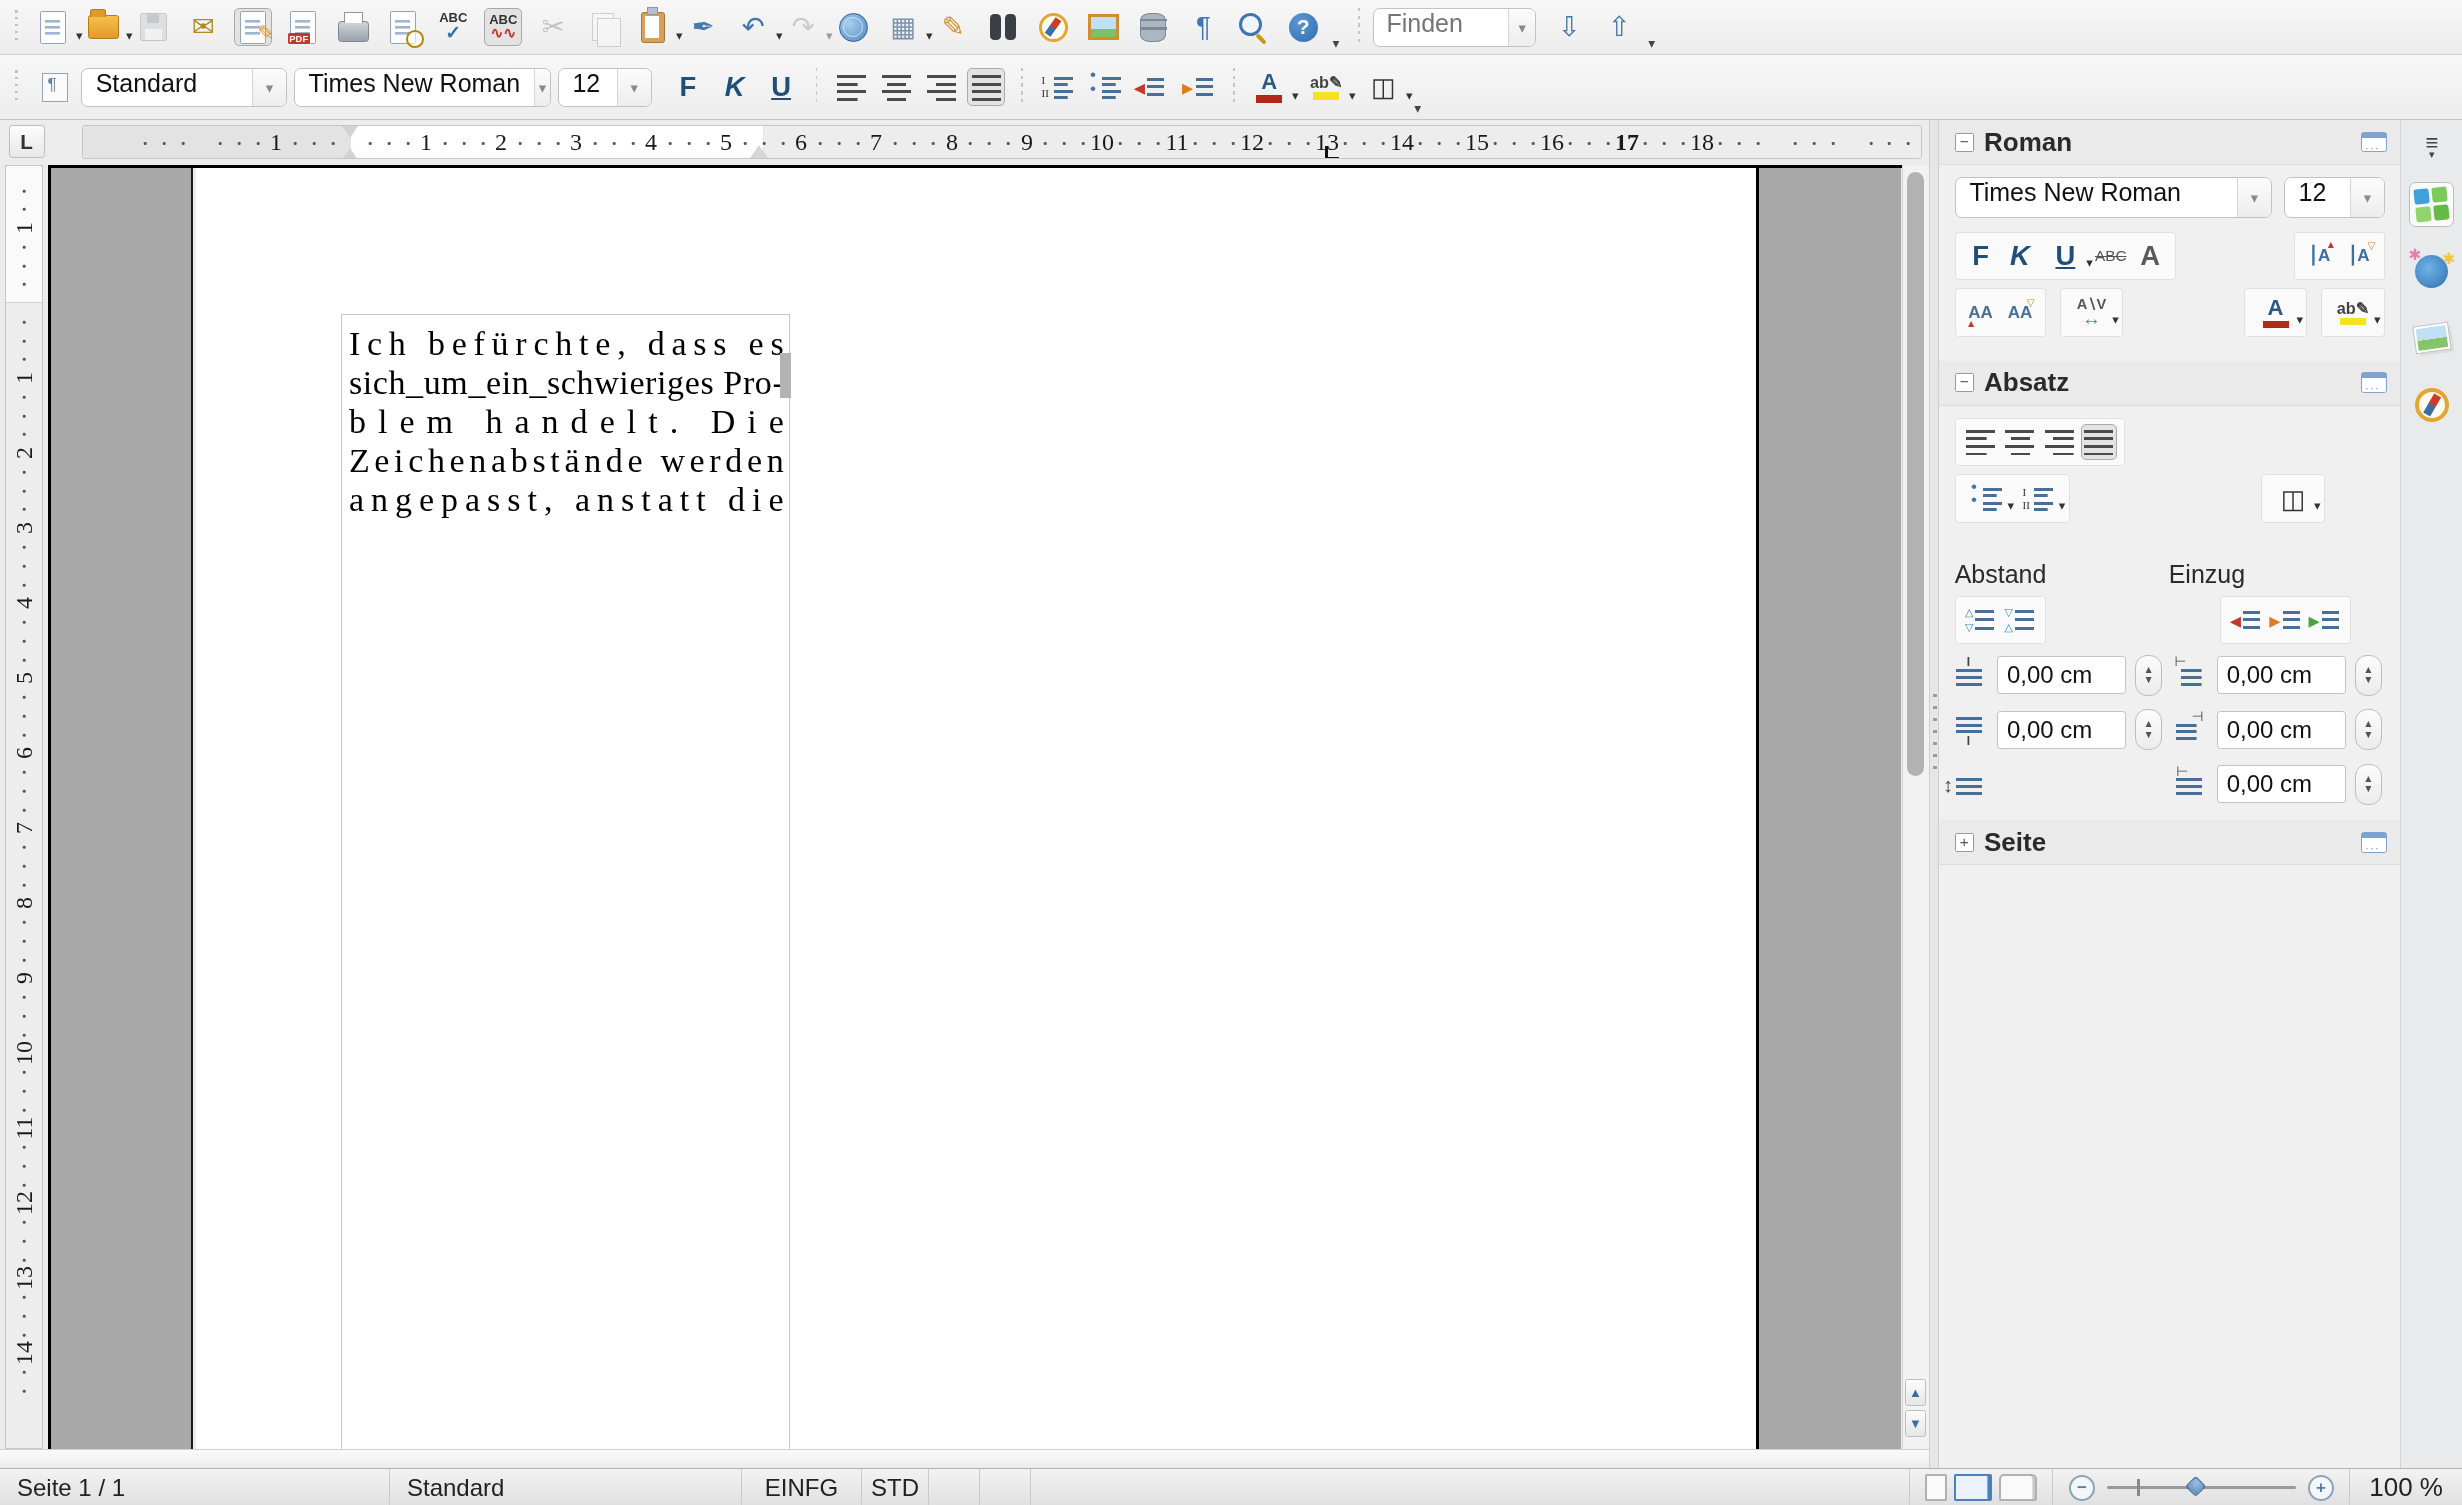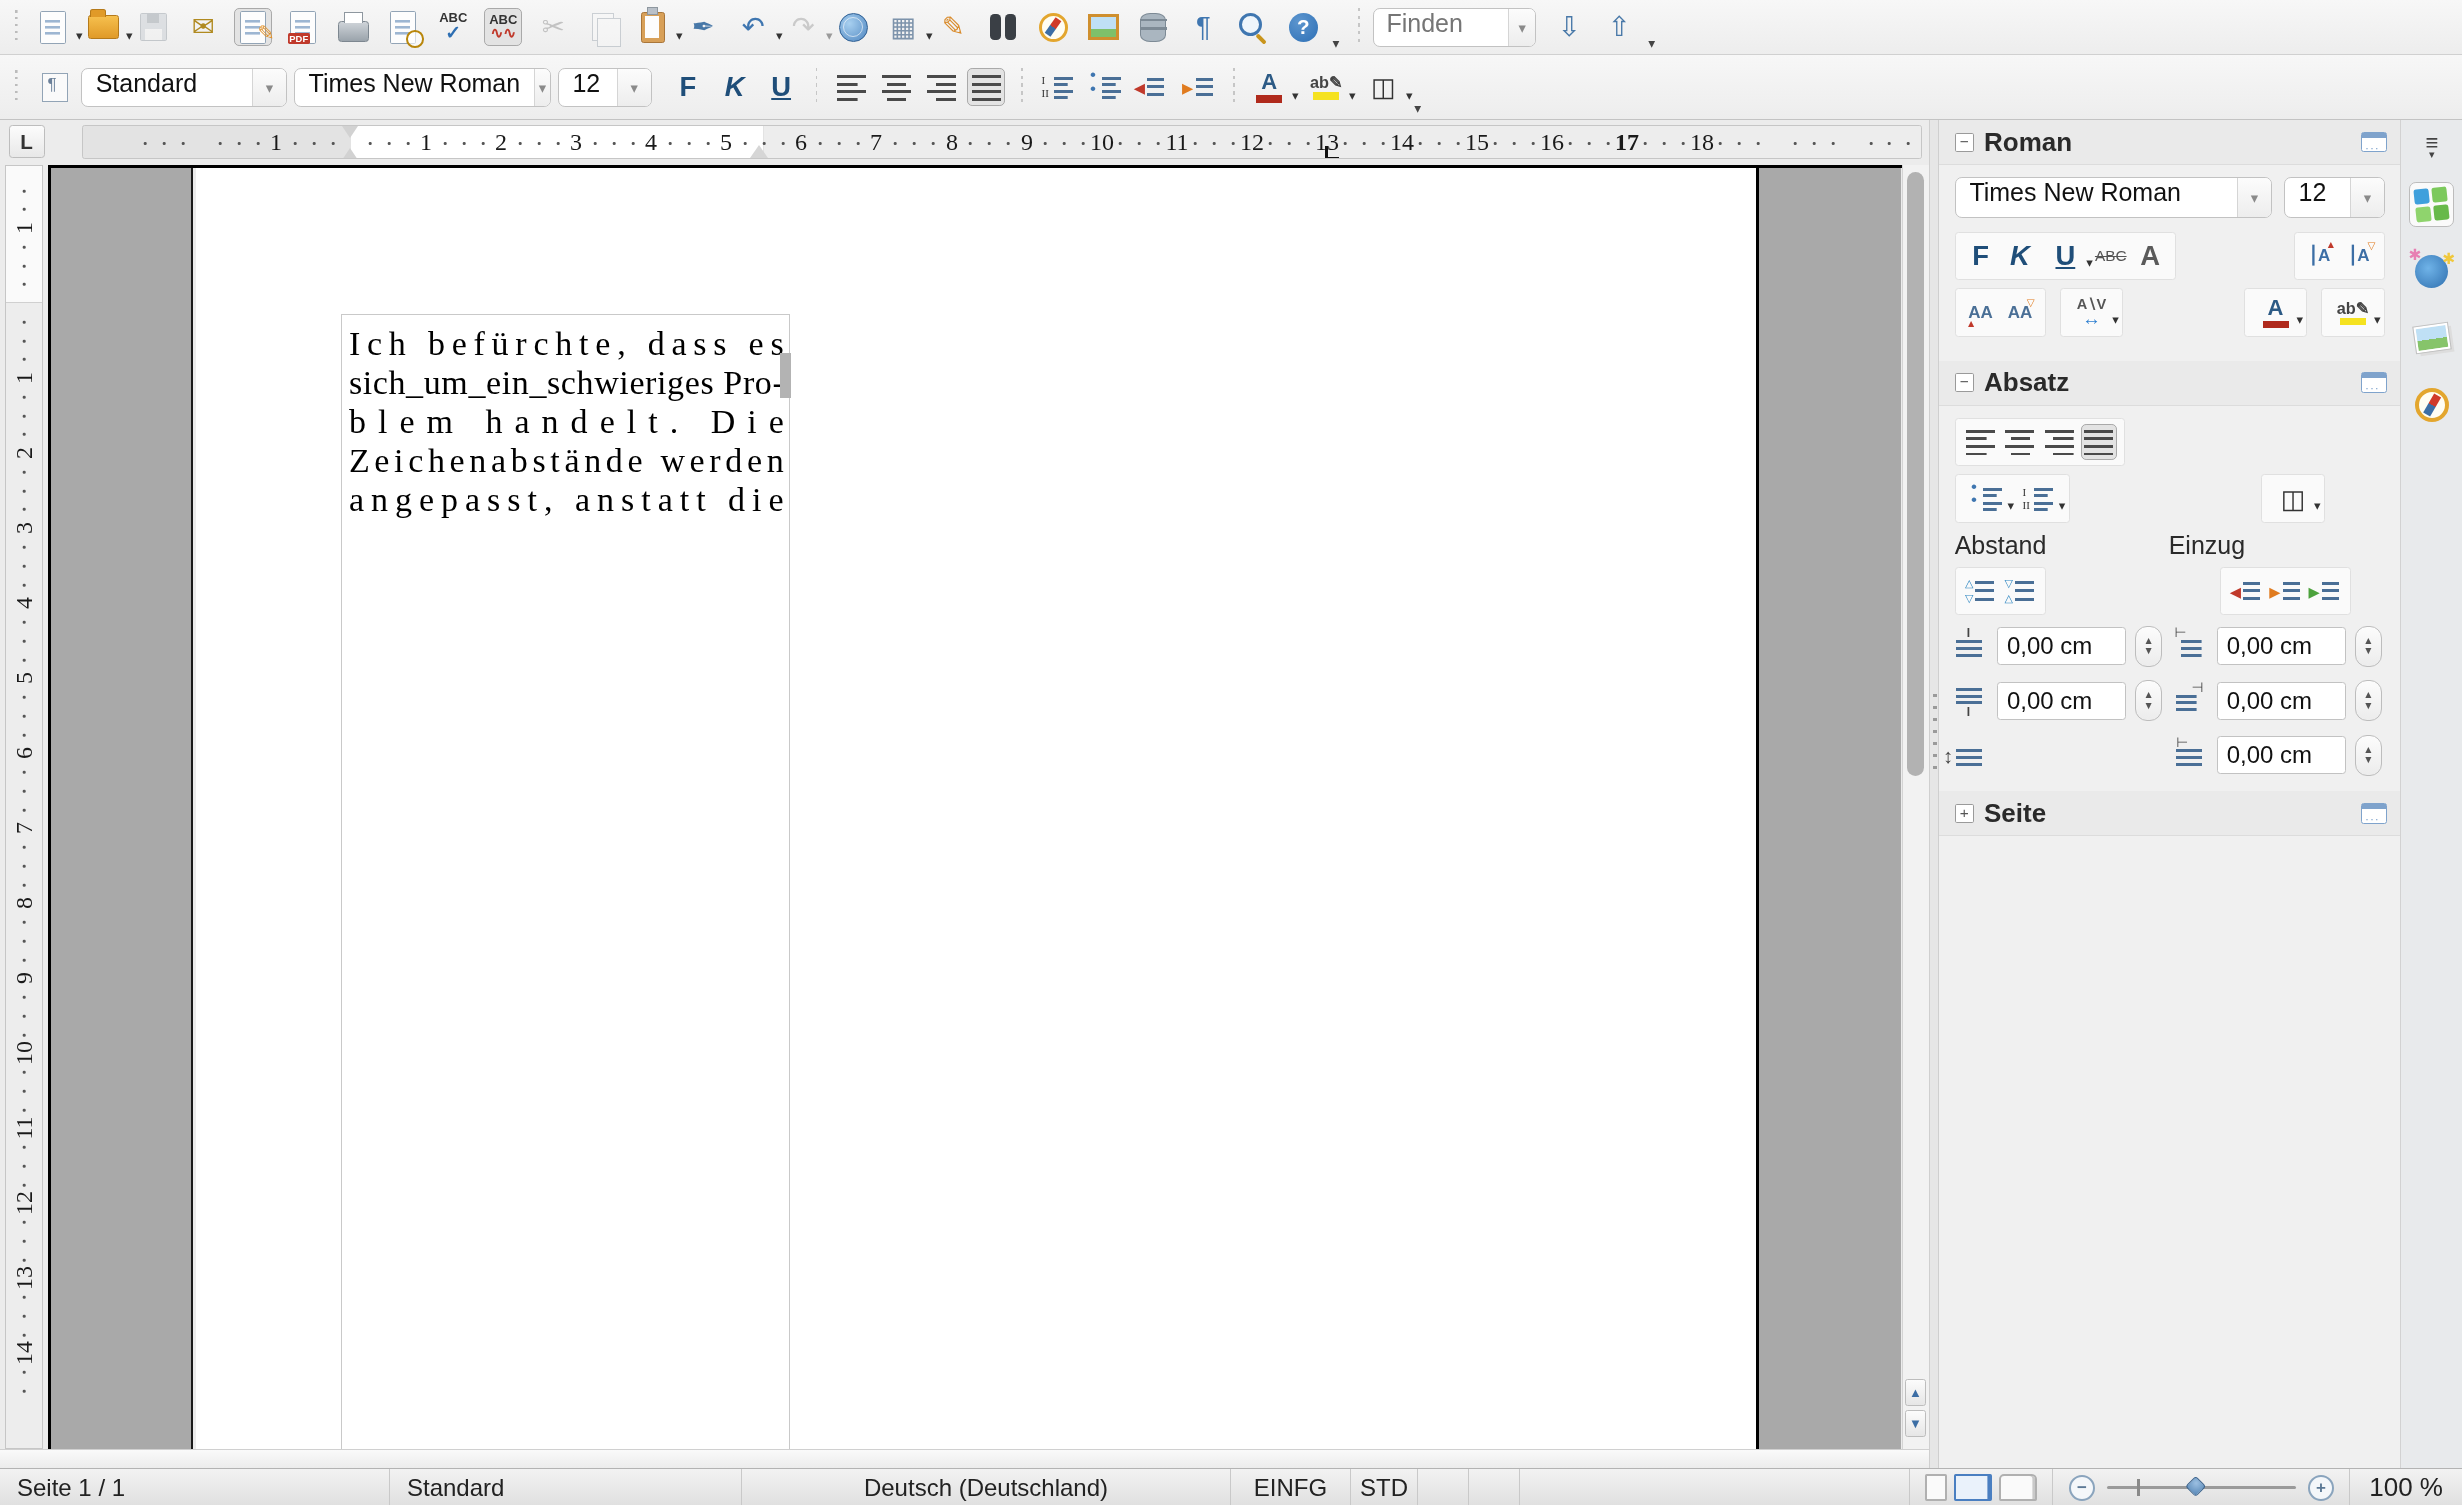--- a/index.html
+++ b/index.html
@@ -191,21 +191,21 @@
   .fontrow { display:flex; gap:12px; margin-bottom:13.7px; }
   .fontrow .combo { flex:1; height:41px; }
   .fontrow .szcombo { width:101px; flex:0 0 101px; }
   .btnrow { display:flex; gap:13.7px; align-items:flex-start; margin-bottom:8.6px; }
   .btngroup { background:#fafafa; border:0.9px solid #e0e0e0; border-radius:3.4px; padding:5.1px 6.9px; display:flex; gap:3.4px; }
   .btngroup .tbtn { width:36px; height:36px; }
   .btngroup .tbtn .dd { right:-3.4px; }
   .btngroup .tbtn.wdd { width:48px; }
   .spacer { flex:1; }
   .collabels { display:flex; margin:3.4px 0 6.9px 0; }
-  .collabels .cl { font-size:25px; color:#2a2a2a; }
+  .collabels .cl { font-size:25px; color:#2a2a2a;margin-top:29px; }
   .collabels .cl1 { width:214px; }
   .spingrid { display:grid; grid-template-columns: 34px 129px 31px 34px 129px 31px; gap:13.7px 8.6px; align-items:center; margin-top:10.3px; }
   .spininp { width:129px; height:38px; border:1.7px solid #c2c2c2; border-radius:3.4px; font-size:24px; color:#111; text-align:left; padding:0 8.6px; background:#fff; font-family:inherit; }
   .stepper { width:27.4px; height:41px; border:1.7px solid #bdbdbd; border-radius:12px; background:linear-gradient(#fcfcfc,#ececec);
     display:flex; flex-direction:column; align-items:center; justify-content:center; color:#555; font-size:10.3px; line-height:10.3px; }
   .sicon { position:relative; }
 
   .tabstrip { width:62px; flex:0 0 62px; background:#e8eaec; border-left:1.7px solid #d2d2d2; display:flex; flex-direction:column; align-items:center; padding-top:12px; gap:22px; }
   .sbmenu { color:#444; font-size:22px; line-height:1; text-align:center; }
   .sbmenu::after { content:"▾"; display:block; font-size:11px; margin-top:-5.1px; }
@@ -962,23 +962,20 @@
     </div>
   </div>
 
   <div class="statusbar">
     <div class="scell" style="width:390px;">
         <span>Seite 1 / 1</span>
       </div>
     <div class="scell" style="width:352px;">
         <span>Standard</span>
       </div>
-    <div class="scell c" style="width:489px;">
-        <span>Deutsch (Deutschland)</span>
-      </div>
     <div class="scell c" style="width:120px;">
         <span>EINFG</span>
       </div>
     <div class="scell c" style="width:67px;">
         <span>STD</span>
       </div>
     <div class="scell" style="width:51px;"></div>
     <div class="scell" style="width:51px;"></div>
     <div class="scell" style="flex:1;"></div>
     <div class="pvicons">

